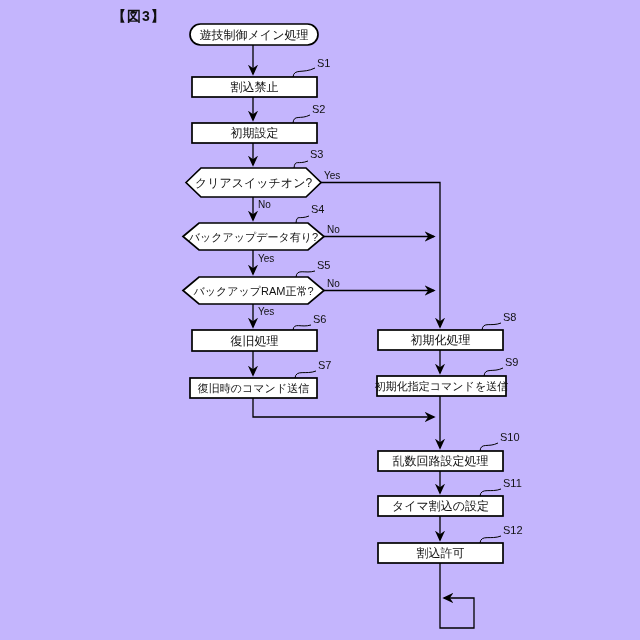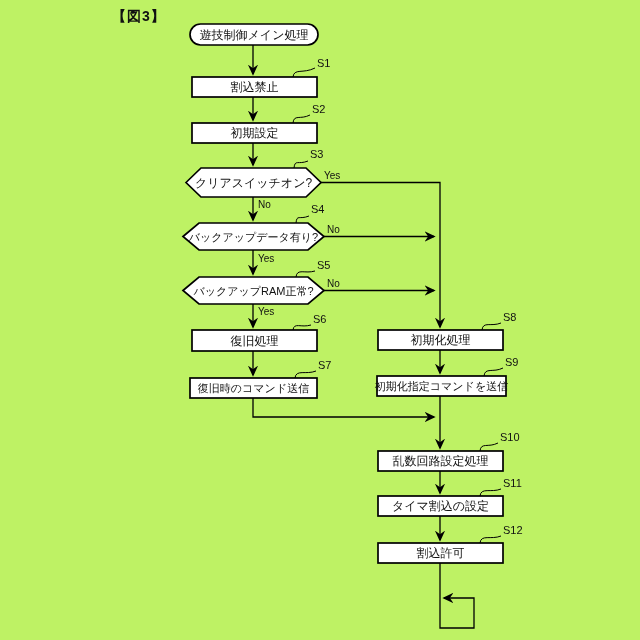--- a/index.html
+++ b/index.html
@@ -1,17 +1,17 @@
 <!DOCTYPE html>
 <html><head>
 <meta charset="utf-8">
 <style>
   html,body{margin:0;padding:0;background:#ffffff;}
   .page{
-    position:relative;width:640px;height:640px;background:#bef264;
+    position:relative;width:640px;height:640px;background:#c4b5fd;
     font-family:"Liberation Sans","DejaVu Sans",sans-serif;color:#111;
     overflow:hidden;
   }
   .fig-label{
     position:absolute;left:112px;top:8px;font-size:14px;font-weight:bold;
     letter-spacing:1px;color:#111;
   }
   svg{position:absolute;left:0;top:0;}
   .shape{fill:#ffffff;stroke:#000000;stroke-width:1.7px;}
   .edge{fill:none;stroke:#000000;stroke-width:1.3px;}

